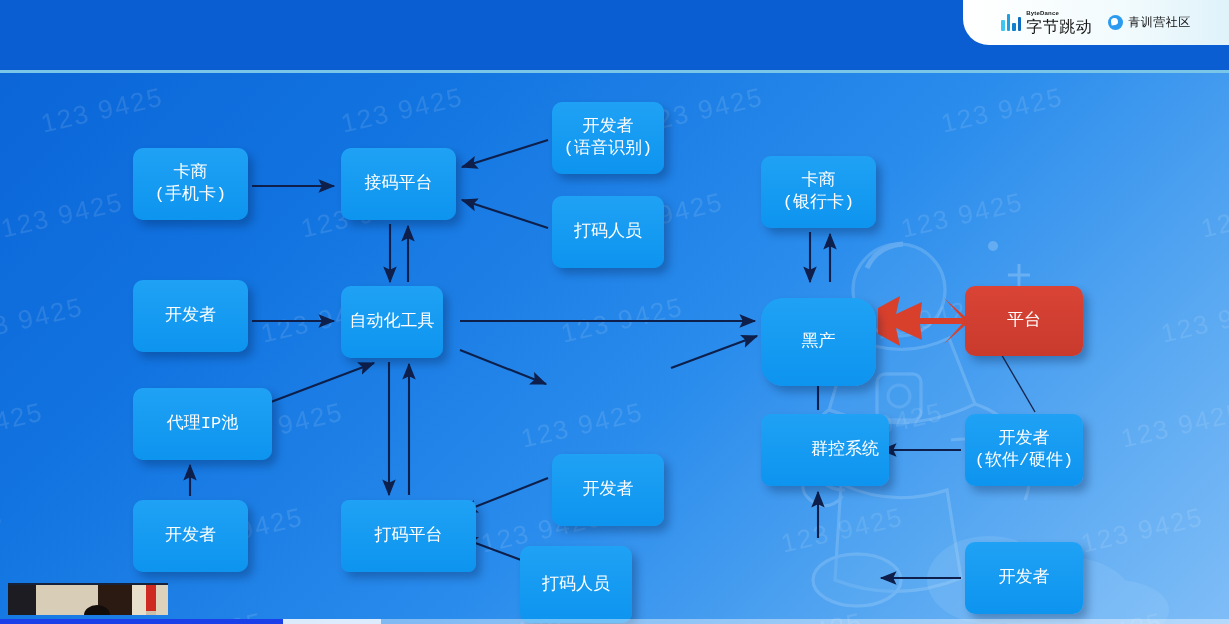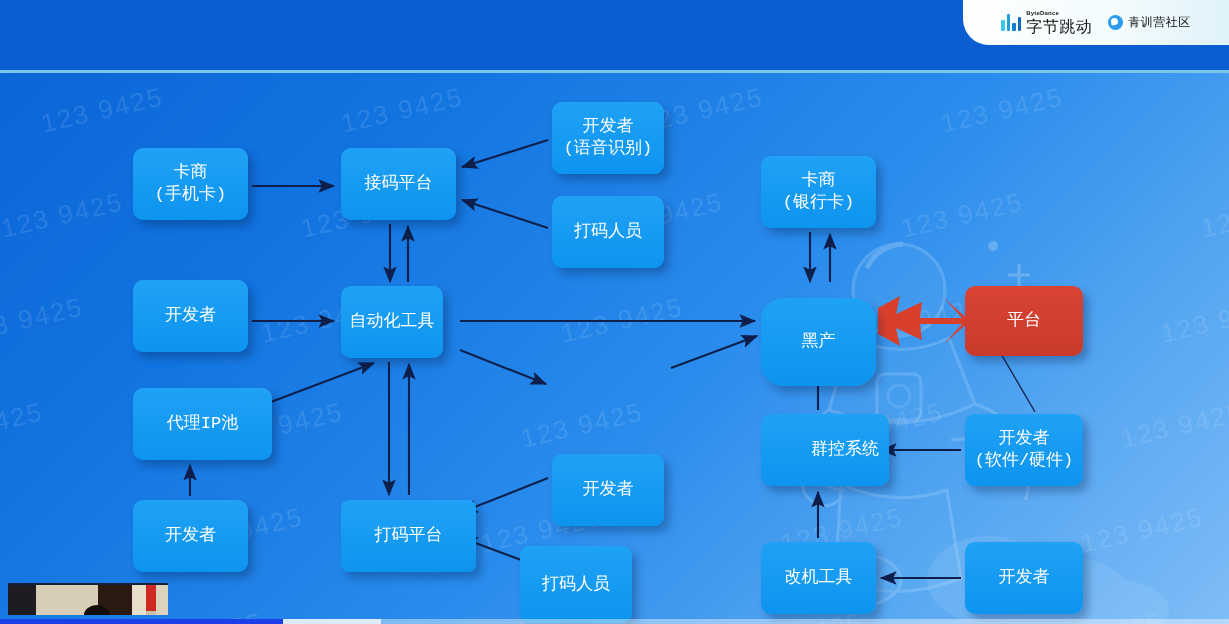--- a/index.html
+++ b/index.html
@@ -300,21 +300,20 @@
       <div class="node" style="left: 341px; top: 500px; width: 135px; height: 72px; border-radius: 8px;">打码平台</div>
       <div class="node" style="left: 552px; top: 454px; width: 112px; height: 72px;">开发者</div>
       <div class="node" style="left: 520px; top: 546px; width: 112px; height: 77px;">打码人员</div>
       <div class="node" style="left: 761px; top: 156px; width: 115px; height: 72px;">卡商
 (银行卡)</div>
       <div class="node" style="left: 761px; top: 298px; width: 115px; height: 88px; border-radius: 22px;">黑产</div>
       <div class="node red" style="left: 965px; top: 286px; width: 118px; height: 70px;">平台</div>
       <div class="node" style="left: 761px; top: 414px; width: 128px; height: 72px; padding-left: 40px;">群控系统</div>
       <div class="node" style="left: 965px; top: 414px; width: 118px; height: 72px;">开发者
 (软件/硬件)</div>
-      <div class="node" style="left: 761px; top: 542px; width: 115px; height: 72px;">改机工具</div>
       <div class="node" style="left: 965px; top: 542px; width: 118px; height: 72px;">开发者</div>
     </div>
 
   <div id="header"></div>
   <div id="header-underline"></div>
   <div id="page-title">黑色产业链结构(部分)</div>
 
   <div id="brand-bar">
     <div class="brand-group">
       <span id="bd-mark">

